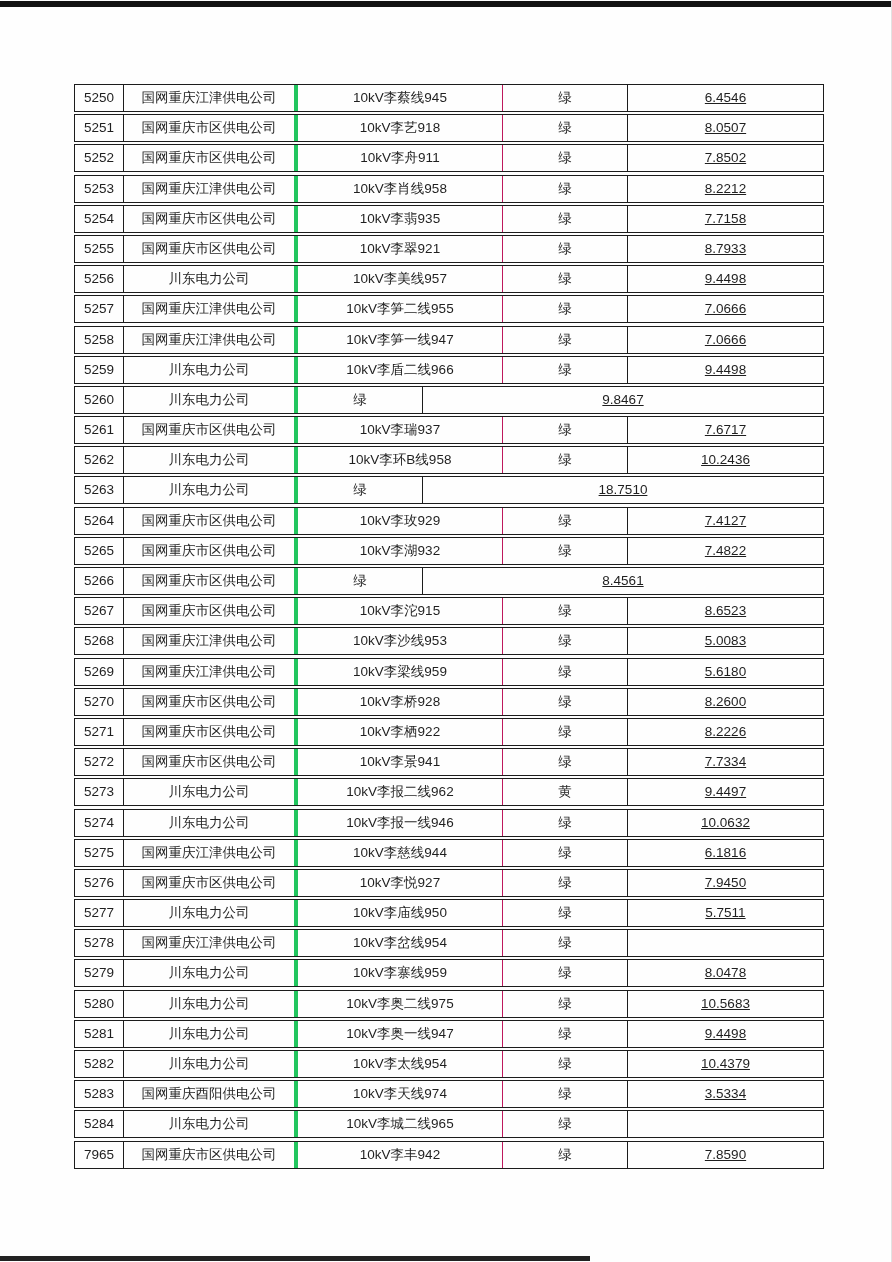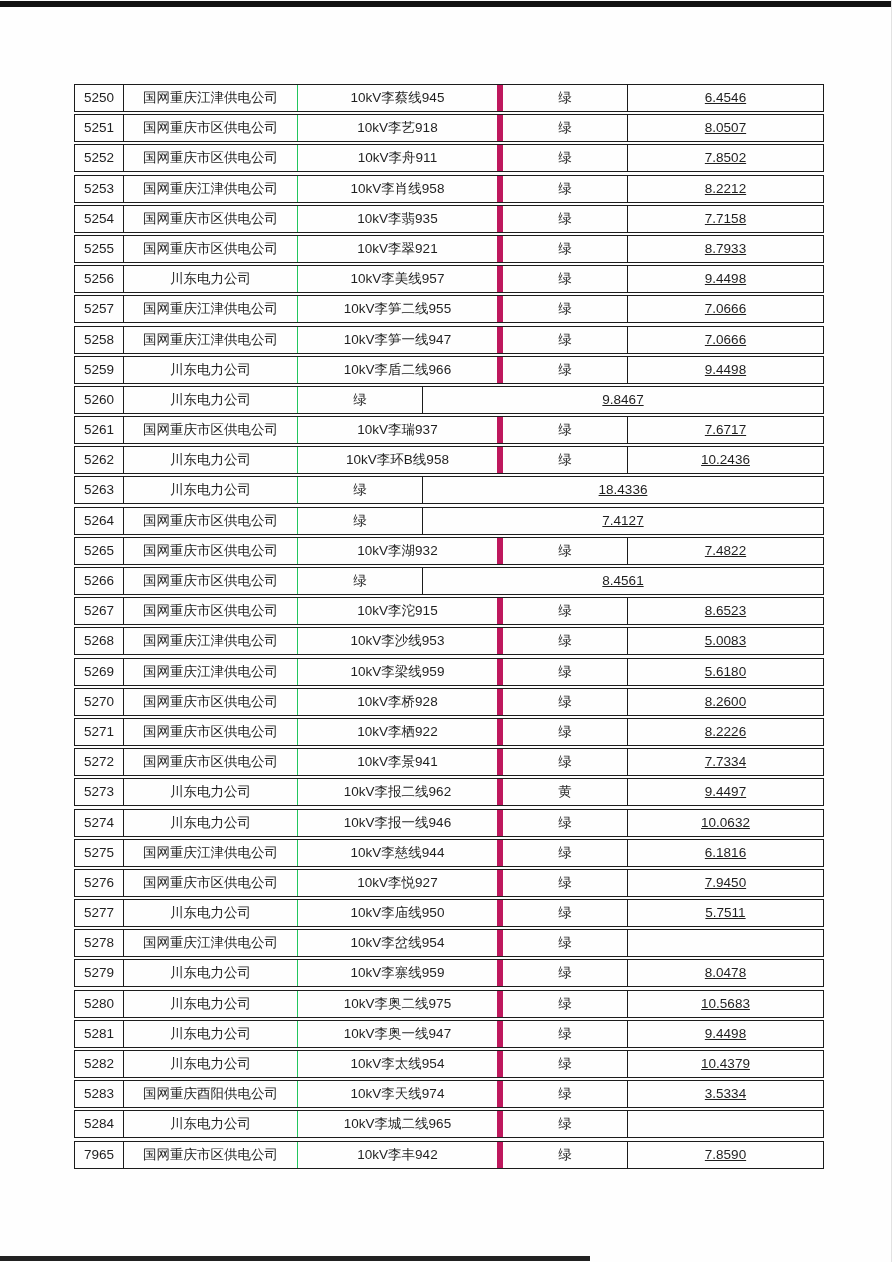--- a/index.html
+++ b/index.html
@@ -56,22 +56,22 @@
   .cell {
     box-sizing: border-box;
     text-align: center;
     line-height: 26px;
     font-size: 13.5px;
     color: #1f1f1f;
     white-space: nowrap;
     overflow: hidden;
   }
   .c-serial  { width: 49px;  border-right: 1px solid #1c1c1c; }
-  .c-company { width: 174px; border-right: 1px solid #22c55e; }
-  .c-line    { width: 205px; border-right: 6px solid #be185d; }
+  .c-company { width: 174px; border-right: 4px solid #22c55e; }
+  .c-line    { width: 205px; border-right: 1px solid #be185d; }
   .c-status  { width: 125px; border-right: 1px solid #1c1c1c; }
   .c-value   { flex: 1; text-decoration: underline; }
 </style>
 </head>
 <body>
 
 <div class="page">
   <div class="top-bar"></div>
   <div class="table">
     <div>
@@ -162,25 +162,26 @@
     <div class="cell c-serial">5262</div>
     <div class="cell c-company">川东电力公司</div>
     <div class="cell c-line">10kV李环B线958</div>
     <div class="cell c-status">绿</div>
     <div class="cell c-value">10.2436</div>
   </div>
         <div class="trow">
     <div class="cell c-serial">5263</div>
     <div class="cell c-company">川东电力公司</div>
     <div class="cell c-status">绿</div>
-    <div class="cell c-value">18.4336</div>
+    <div class="cell c-value">18.7510</div>
   </div>
         <div class="trow">
     <div class="cell c-serial">5264</div>
     <div class="cell c-company">国网重庆市区供电公司</div>
+    <div class="cell c-line">10kV李玫929</div>
     <div class="cell c-status">绿</div>
     <div class="cell c-value">7.4127</div>
   </div>
         <div class="trow">
     <div class="cell c-serial">5265</div>
     <div class="cell c-company">国网重庆市区供电公司</div>
     <div class="cell c-line">10kV李湖932</div>
     <div class="cell c-status">绿</div>
     <div class="cell c-value">7.4822</div>
   </div>

